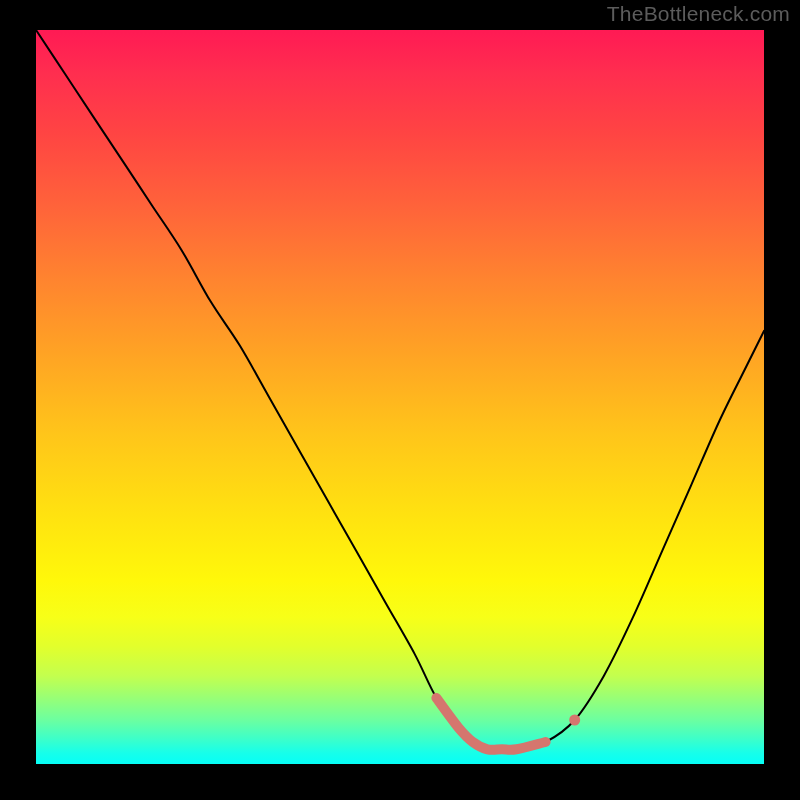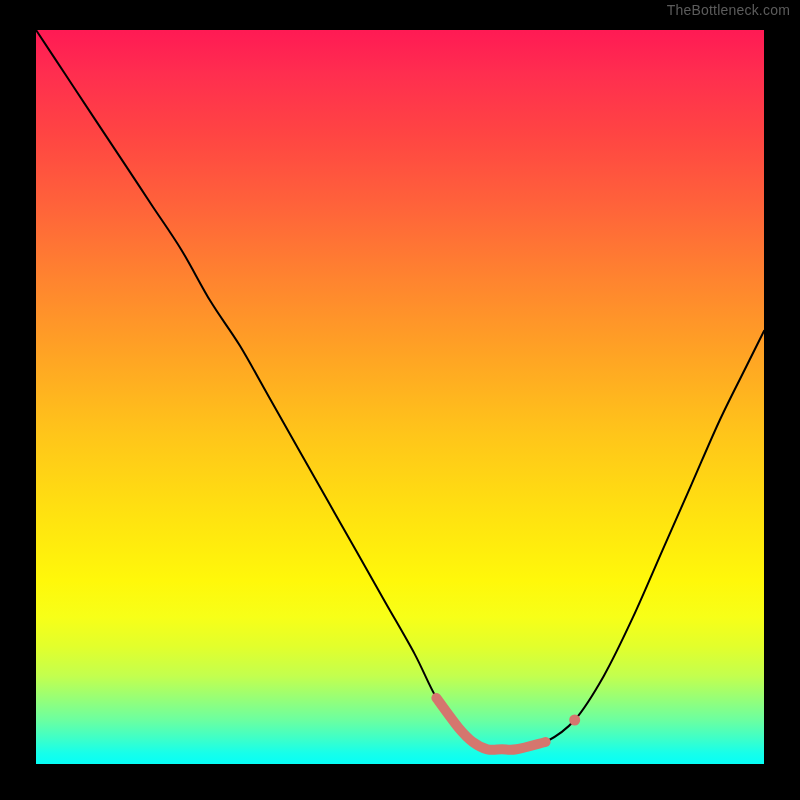--- a/index.html
+++ b/index.html
@@ -15,21 +15,21 @@
     position: relative;
     width: 800px;
     height: 800px;
     background: #000;
   }
   .watermark {
     position: absolute;
     top: 2px;
     right: 10px;
     color: #5c5c5c;
-    font-size: 14px;
+    font-size: 21px;
     font-weight: 400;
     letter-spacing: 0.2px;
     z-index: 20;
   }
   .plot-frame {
     position: absolute;
     left: 36px;
     top: 30px;
     width: 728px;
     height: 734px;

